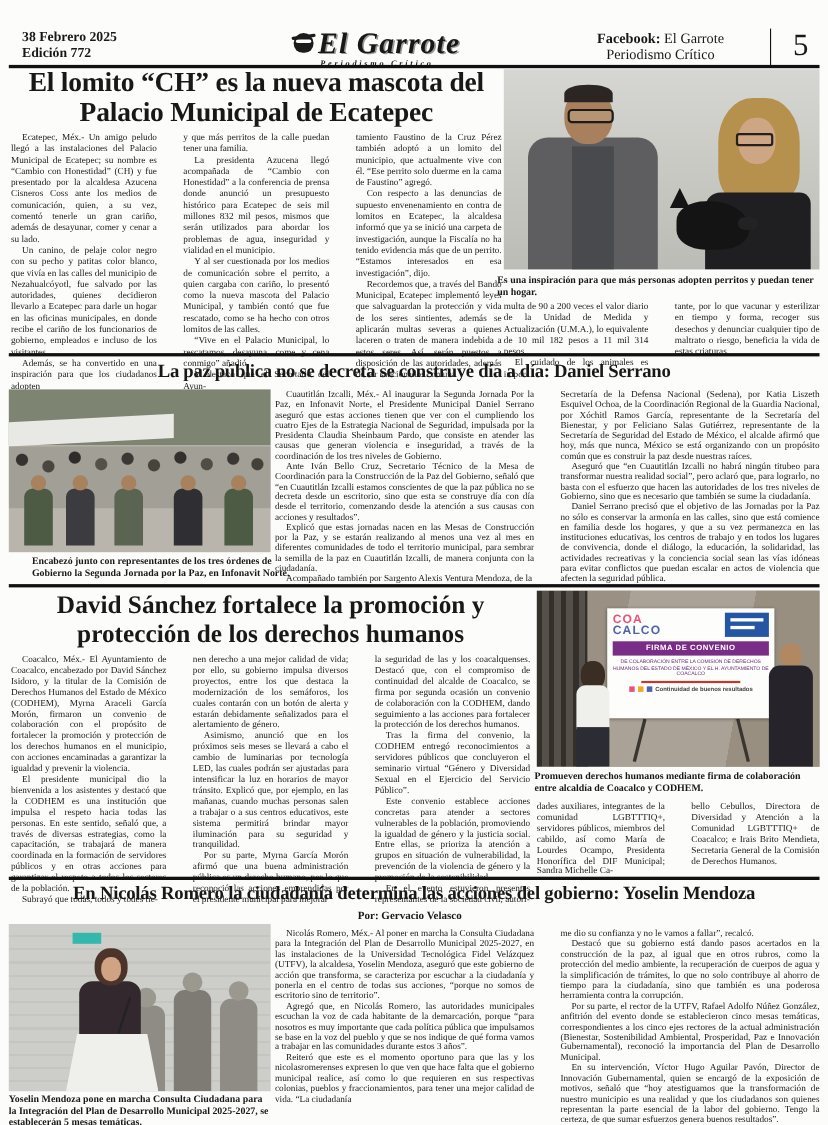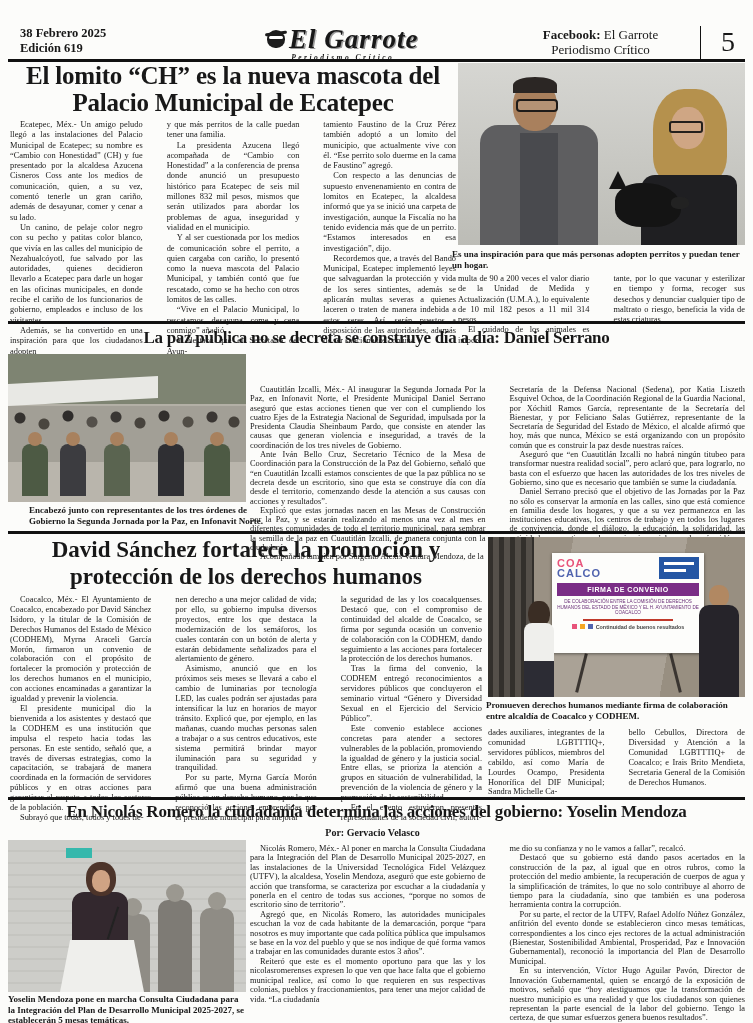--- a/index.html
+++ b/index.html
@@ -25,21 +25,21 @@
   .pagenum{width:34px;font-size:28px;line-height:32px;text-align:center;}
 
   
   .headline{font-weight:bold;text-align:center;overflow:hidden;}
   .cap{font-size:9px;font-weight:bold;line-height:10.6px;}
   .cols{display:flex;gap:24px;}
   .col{flex:1;text-align:justify;font-size:8.4px;}
   .col p{margin:0;text-indent:10px;}
   .col.cont p:first-child{text-indent:0;}
   .lh1 .col{line-height:10.3px;}
-  .lh2 .col{line-height:9.3px;margin-top:31px;}
+  .lh2 .col{line-height:9.3px;}
   .lh3 .col{line-height:9.9px;}
   .lh4 .col{line-height:9.4px;}
   .byline{font-size:10px;font-weight:bold;text-align:center;}
 
   
   .photo{position:absolute;overflow:hidden;background:#c8c8c4;}
   .ph1{background:linear-gradient(#d6d6d2,#bcbcb6);}
   .ph1 .man-body{position:absolute;left:22px;top:62px;width:118px;height:120px;background:#5e5e60;border-radius:18px 18px 0 0;}
   .ph1 .man-vest{position:absolute;left:62px;top:70px;width:38px;height:112px;background:#494a4e;}
   .ph1 .man-head{position:absolute;left:55px;top:18px;width:44px;height:50px;background:#a9805d;border-radius:46%;}
@@ -120,21 +120,21 @@
   .ph4 .mic{position:absolute;left:104px;top:66px;width:2px;height:34px;background:#222;transform:rotate(18deg);}
 </style>
 </head>
 <body>
 
 <div id="page">
 
   <header id="hdr" class="abs">
     <div class="hdr-left">
       <div>38 Febrero 2025</div>
-      <div>Edición 619</div>
+      <div>Edición 772</div>
     </div>
     <div class="hdr-center">
       <div class="masthead-row">
         <span class="mascot"></span>
         <span class="masthead">El Garrote</span>
       </div>
       <div class="tagline">Periodismo Crítico</div>
     </div>
     <div class="hdr-right">
       <div>

